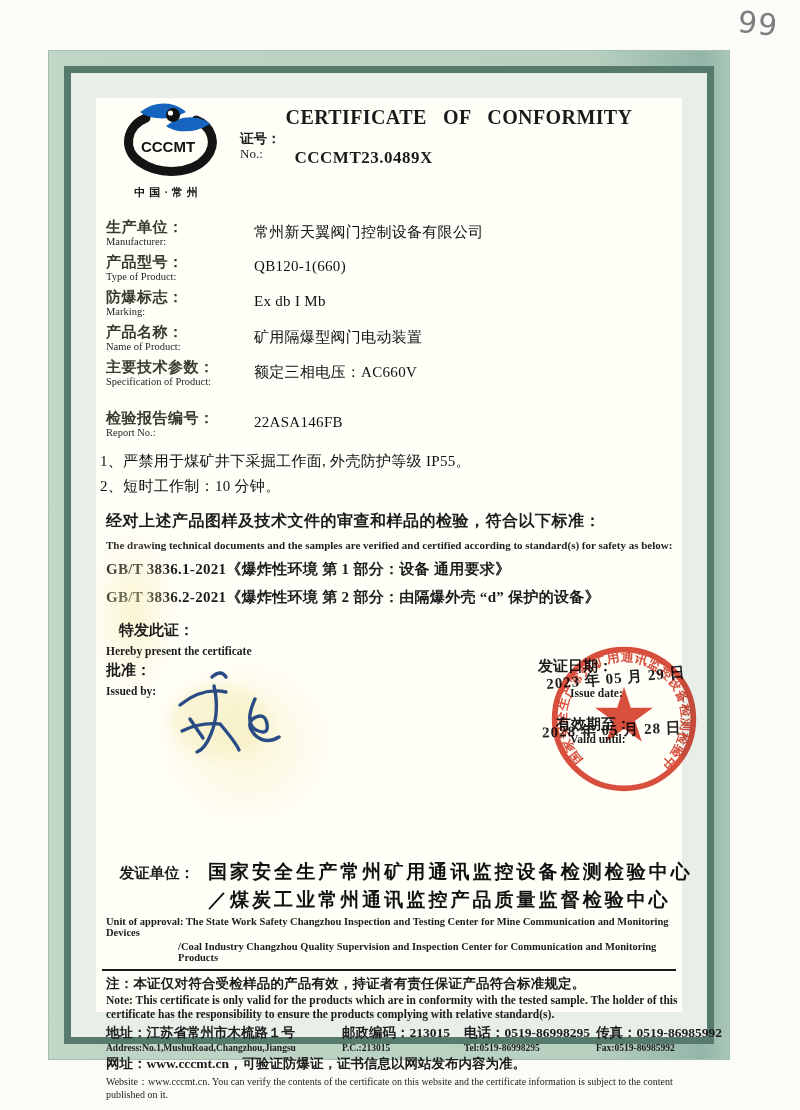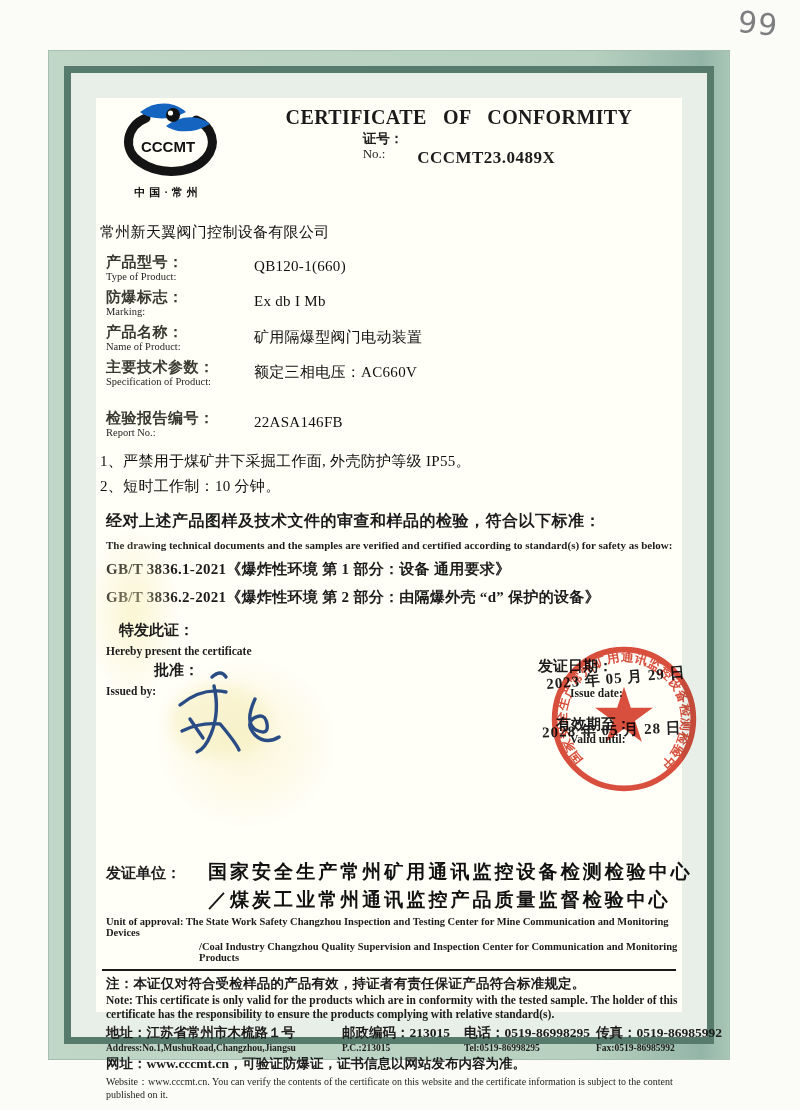--- a/index.html
+++ b/index.html
@@ -45,21 +45,21 @@
   .logo-region{ font-size:11px; font-weight:bold; letter-spacing:4px; margin-top:1px; color:#111; }
   .title-block{ margin-left:140px; text-align:center; padding-top:6px; }
   .title-cn{
     font-size:40px; font-weight:bold; color:#161616;
     letter-spacing:.62em; margin-left:.62em; white-space:nowrap;
   }
   .title-en{
     font-size:20px; font-weight:600; color:#1a1a1a;
     letter-spacing:.02em; word-spacing:.55em; margin-top:2px;
   }
-  .certno{ display:flex; justify-content:center; margin-top:3px; }
+  .certno{ display:flex; justify-content:flex-start; margin-top:3px; }
   .certno-labels{ text-align:left; line-height:1.1; }
   .certno-cn{ font-size:13.5px; font-weight:600; }
   .certno-en{ font-size:13px; }
   .certno-value{ font-size:17px; letter-spacing:.5px; margin:16px 0 0 14px; font-weight:600; }
 
   
   .fields{ margin-top:4px; }
   .frow{ display:flex; min-height:35px; }
   .flabel{ width:154px; padding-left:6px; flex:none; }
   .lab-cn{ font-size:15px; font-weight:600; color:#3a3a30; letter-spacing:.5px; }
@@ -72,42 +72,42 @@
   .standards{ margin-top:12px; padding-left:6px; }
   .std-cn{ font-size:16px; font-weight:600; letter-spacing:.5px; }
   .std-en{ font-size:11px; font-weight:600; margin-top:7px; }
   .std-item{ font-size:15px; font-weight:600; margin-top:9px; letter-spacing:.3px; }
 
   
   .approval{ position:relative; height:232px; margin-top:10px; }
   .ap{ position:absolute; white-space:nowrap; }
   .present-cn{ left:6px; top:4px;  font-size:15px; font-weight:600;margin-left:13px; }
   .present-en{ left:6px; top:28px; font-size:11.5px; font-weight:600; }
-  .issued-cn { left:6px; top:44px; font-size:15px; font-weight:600;margin-left:48px; }
+  .issued-cn { left:6px; top:44px; font-size:15px; font-weight:600; }
   .issued-en { left:6px; top:68px; font-size:11.5px; font-weight:600; }
   .sig{ position:absolute; left:58px; top:48px; }
   .dlab-cn{ font-size:15px; font-weight:600; }
   .dlab-en{ font-size:11.5px; font-weight:600; }
   .lab-issue   { left:438px; top:40px; }
   .lab-issue-en{ left:470px; top:70px; }
   .lab-valid   { left:456px; top:98px; }
   .lab-valid-en{ left:470px; top:116px; }
   .date-val{ font-size:15px; font-weight:600; color:#1d1d1d; letter-spacing:1px; z-index:1; }
   .date1{ left:446px; top:52px;  transform:rotate(-5deg); }
   .date2{ left:442px; top:104px; transform:rotate(-2deg); }
   .seal{ position:absolute; left:448px; top:26px; mix-blend-mode:multiply; opacity:.92; z-index:2; }
 
   
   .issuing{ margin-top:10px; padding-left:6px; }
-  .iss-line1{ display:flex; align-items:baseline; }
+  .iss-line1{ display:flex; align-items:baseline;text-align:center; }
   .iss-label{ font-size:15px; font-weight:700; width:102px; flex:none; }
   .iss-big{ font-size:19px; font-weight:700; letter-spacing:.16em; white-space:nowrap; color:#111; }
   .iss-line2{ margin-left:102px; margin-top:2px; }
   .iss-en{ font-size:10.5px; font-weight:700; margin-top:3px; }
-  .iss-en2{ margin-left:93px; }
+  .iss-en2{ margin-left:72px; }
   .divider{ border-top:2px solid #1a1a1a; margin:6px 2px 4px; }
 
   
   .notes{ padding-left:6px; }
   .note-cn{ font-size:13.5px; font-weight:700; letter-spacing:.2px; }
   .note-en{ font-size:11.5px; font-weight:700; line-height:1.18; margin-top:1px; }
   .contacts{ display:grid; grid-template-columns:236px 122px 132px auto; margin-top:3px; }
   .c-cn{ font-size:13.5px; font-weight:700; white-space:nowrap; }
   .c-en{ font-size:9.5px; font-weight:700; white-space:nowrap; margin-top:1px; }
   .web-cn{ font-size:13.5px; font-weight:700; margin-top:2px; }
@@ -143,20 +143,24 @@
               <div class="certno-cn">证号：</div>
               <div class="certno-en">No.:</div>
             </div>
             <div class="certno-value">CCCMT23.0489X</div>
           </div>
         </div>
       </div>
 
       <div class="fields">
         <div class="frow">
+          <div class="flabel">
+              <div class="lab-cn">生产单位：</div>
+            <div class="lab-en">Manufacturer:</div>
+            </div>
           <div class="fvalue">常州新天翼阀门控制设备有限公司</div>
         </div>
         <div class="frow">
           <div class="flabel">
               <div class="lab-cn">产品型号：</div>
             <div class="lab-en">Type of Product:</div>
             </div>
           <div class="fvalue">QB120-1(660)</div>
         </div>
         <div class="frow">

